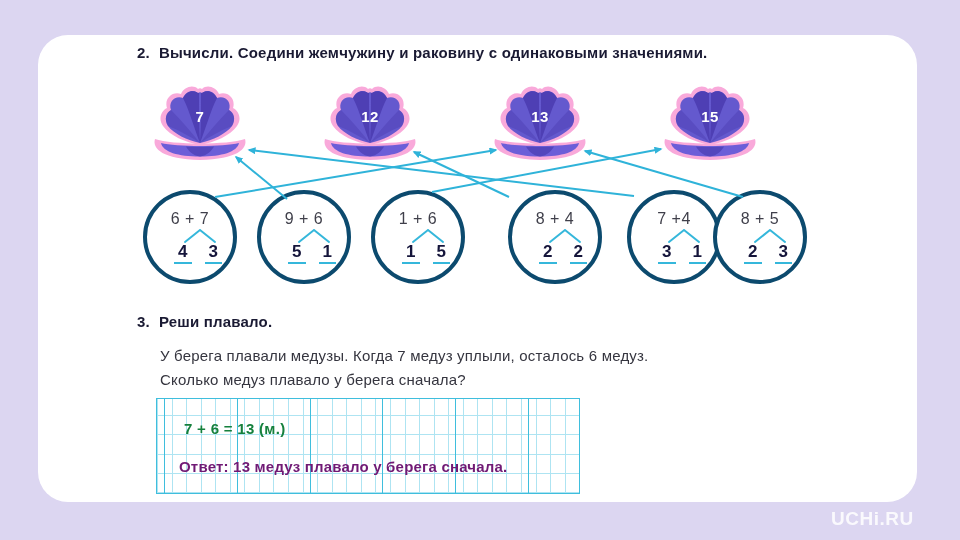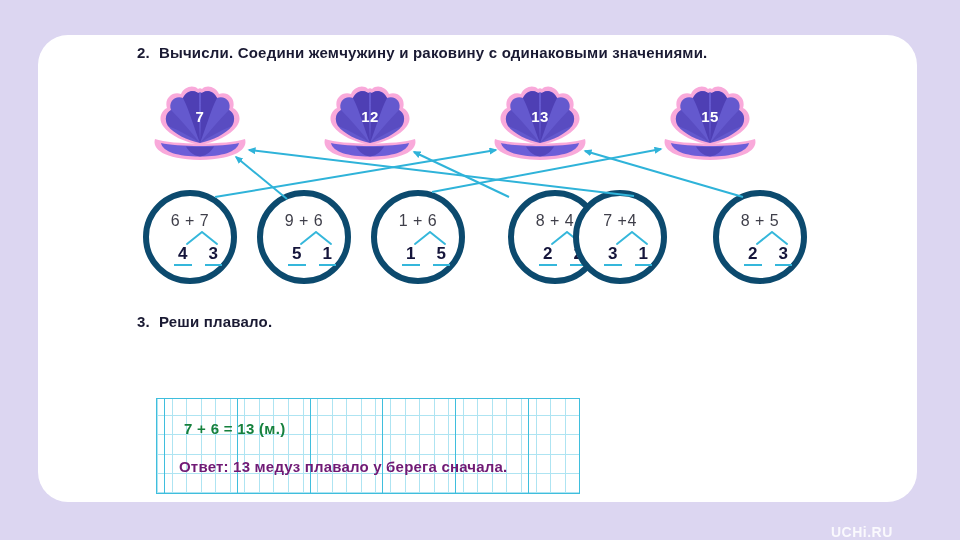--- a/index.html
+++ b/index.html
@@ -26,21 +26,21 @@
   
   .shell{position:absolute;top:86px;width:100px;height:76px;}
   .shell svg{position:absolute;left:0;top:0;}
   .shell-num{
     position:absolute;left:0;top:22px;width:100%;text-align:center;
     font-size:15px;font-weight:bold;color:#ffffff;letter-spacing:.5px;
   }
   
   .circle{
     position:absolute;top:190px;width:94px;height:94px;border-radius:50%;
-    border:6px solid #0c4a6e;background:#ffffff;box-sizing:border-box;
+    border:4px solid #0c4a6e;background:#ffffff;box-sizing:border-box;
   }
   .expr{
     position:absolute;left:0;top:16px;width:100%;text-align:center;
     font-size:16px;color:#3f3f4a;letter-spacing:.5px;
   }
   .branches{position:absolute;left:31px;top:34px;}
   .digits{
     position:absolute;left:0;top:49px;width:100%;
     display:flex;justify-content:center;gap:13px;
     transform:translateX(8px);
@@ -64,22 +64,22 @@
   .solution-line{
     position:absolute;left:184px;top:420px;
     font-size:15px;font-weight:bold;color:#15803d;letter-spacing:.3px;
   }
   .answer-line{
     position:absolute;left:179px;top:458px;
     font-size:15px;font-weight:bold;color:#701a75;letter-spacing:.2px;
   }
   
   .watermark{
-    position:absolute;left:831px;top:524px;
-    font-size:14px;font-weight:bold;color:rgba(255,255,255,.85);letter-spacing:.5px;
+    position:absolute;left:831px;top:508px;
+    font-size:19px;font-weight:bold;color:rgba(255,255,255,.85);letter-spacing:.5px;
   }
 </style>
 </head>
 <body>
 
 <div class="card"></div>
 
 <div class="task-title t2">
   <span>2.</span>
   <span>Вычисли. Соедини жемчужину и раковину с одинаковыми значениями.</span>
@@ -182,21 +182,21 @@
     <div class="circle" style="left: 508px;">
       <div class="expr">8 + 4</div>
       <svg class="branches" width="44" height="16">
         <path d="M22,2 L7,14 M22,2 L37,14" stroke="#35b7db" stroke-width="2" fill="none" stroke-linecap="round"></path>
       </svg>
       <div class="digits">
         <span class="digit">2</span>
         <span class="digit">2</span>
       </div>
     </div>
-    <div class="circle" style="left: 573px;">
+    <div class="circle" style="left: 627px;">
       <div class="expr">7 +4</div>
       <svg class="branches" width="44" height="16">
         <path d="M22,2 L7,14 M22,2 L37,14" stroke="#35b7db" stroke-width="2" fill="none" stroke-linecap="round"></path>
       </svg>
       <div class="digits">
         <span class="digit">3</span>
         <span class="digit">1</span>
       </div>
     </div>
     <div class="circle" style="left: 713px;">
@@ -224,19 +224,21 @@
     <line x1="634" y1="196" x2="249" y2="150" stroke="#2fb3d9" stroke-width="2" marker-end="url(#arrow)"></line>
     <line x1="743" y1="197" x2="585" y2="151" stroke="#2fb3d9" stroke-width="2" marker-end="url(#arrow)"></line>
   </svg>
 
 <div class="task-title t3">
   <span>3.</span>
   <span>Реши плавало.</span>
 </div>
 
 <div class="problem-text">
+  <div>У берега плавали медузы. Когда 7 медуз уплыли, осталось 6 медуз.</div>
+  <div>Сколько медуз плавало у берега сначала?</div>
 </div>
 
 <div class="grid"></div>
 <div class="solution-line">7 + 6 = 13 (м.)</div>
 <div class="answer-line">Ответ: 13 медуз плавало у берега сначала.</div>
 
 <div class="watermark">UCHi.RU</div>
 
 </body></html>

